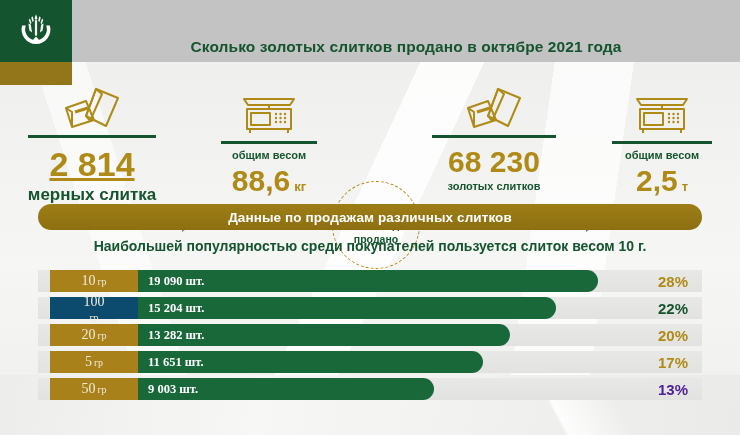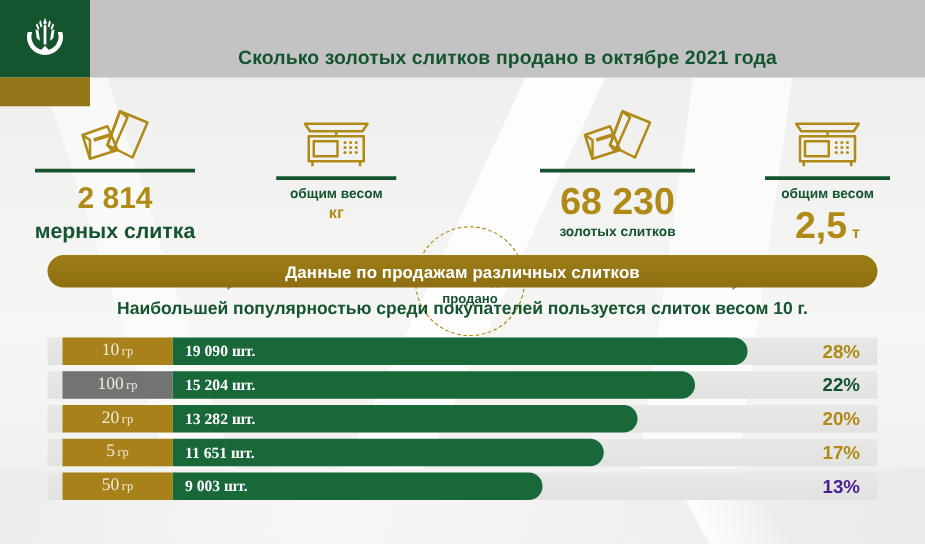--- a/index.html
+++ b/index.html
@@ -37,21 +37,21 @@
   .stats{position:absolute;left:0;top:85px;width:740px;height:110px;}
   .stat{position:absolute;text-align:center;}
   .stat .ico{height:45px;display:flex;align-items:flex-end;justify-content:center;}
   .stat .rule{height:3px;background:#14542e;margin:5px auto 0;}
   .stat .cap{color:#14542e;font-size:11px;font-weight:700;margin-top:5px;line-height:1.15;}
   .stat .big{color:#b08a16;font-weight:800;line-height:1;}
   .stat .unit{color:#b08a16;font-weight:700;}
 
   #stat-ingots-count{left:22px;top:0;width:140px;}
   #stat-ingots-count .rule{width:128px;}
-  #stat-ingots-count .big{font-size:24px;margin-top:9px;}
+  #stat-ingots-count .big{font-size:34px;margin-top:9px;text-decoration:underline;}
   #stat-ingots-count .cap{font-size:17px;margin-top:4px;}
 
   #stat-total-weight{left:216px;top:6px;width:106px;}
   #stat-total-weight .rule{width:96px;}
   #stat-total-weight .big{font-size:30px;margin-top:4px;}
 
   #stat-bars-count{left:424px;top:0;width:140px;}
   #stat-bars-count .rule{width:124px;}
   #stat-bars-count .big{font-size:30px;margin-top:9px;}
   #stat-bars-count .cap{font-size:11px;margin-top:3px;}
@@ -174,20 +174,21 @@
               <circle cx="45" cy="26" r="1.2"></circle>
             <circle cx="36" cy="30" r="1.2"></circle>
               <circle cx="40.5" cy="30" r="1.2"></circle>
               <circle cx="45" cy="30" r="1.2"></circle>
           </g>
         </svg>
       </div>
       <div class="rule"></div>
       <div class="cap">общим весом</div>
       <div class="valrow">
+        <span class="big">88,6</span>
         <span class="unit">кг</span>
       </div>
     </div>
 
     <div class="circle">
       <span>Всего</span>
       <span>с 2017 года</span>
       <span>продано</span>
     </div>
 
@@ -256,21 +257,21 @@
         <div class="label" style="background: rgb(168, 129, 26);">
           <span class="n">10</span>
           <span class="g">гр</span>
         </div>
         <div class="barval">19 090 шт.</div>
         <div class="pct" style="color: rgb(176, 138, 22);">28%</div>
       </div>
       <div class="row">
         <div class="track"></div>
         <div class="bar" style="width: 418px; background: rgb(24, 104, 58);"></div>
-        <div class="label" style="background: #737373;">
+        <div class="label" style="background: #0c4a6e; flex-direction: column;">
           <span class="n">100</span>
           <span class="g">гр</span>
         </div>
         <div class="barval">15 204 шт.</div>
         <div class="pct" style="color: #14532d;">22%</div>
       </div>
       <div class="row">
         <div class="track"></div>
         <div class="bar" style="width: 372px; background: rgb(24, 104, 58);"></div>
         <div class="label" style="background: rgb(168, 129, 26);">

